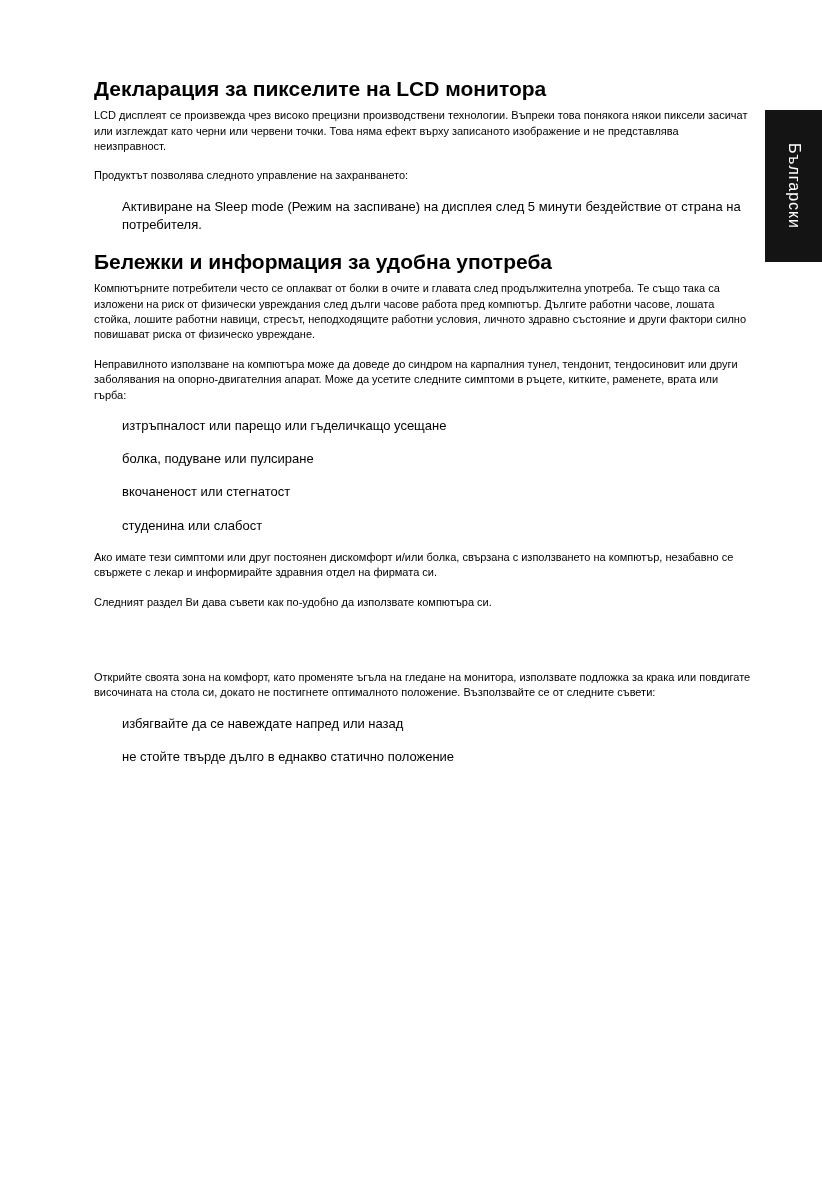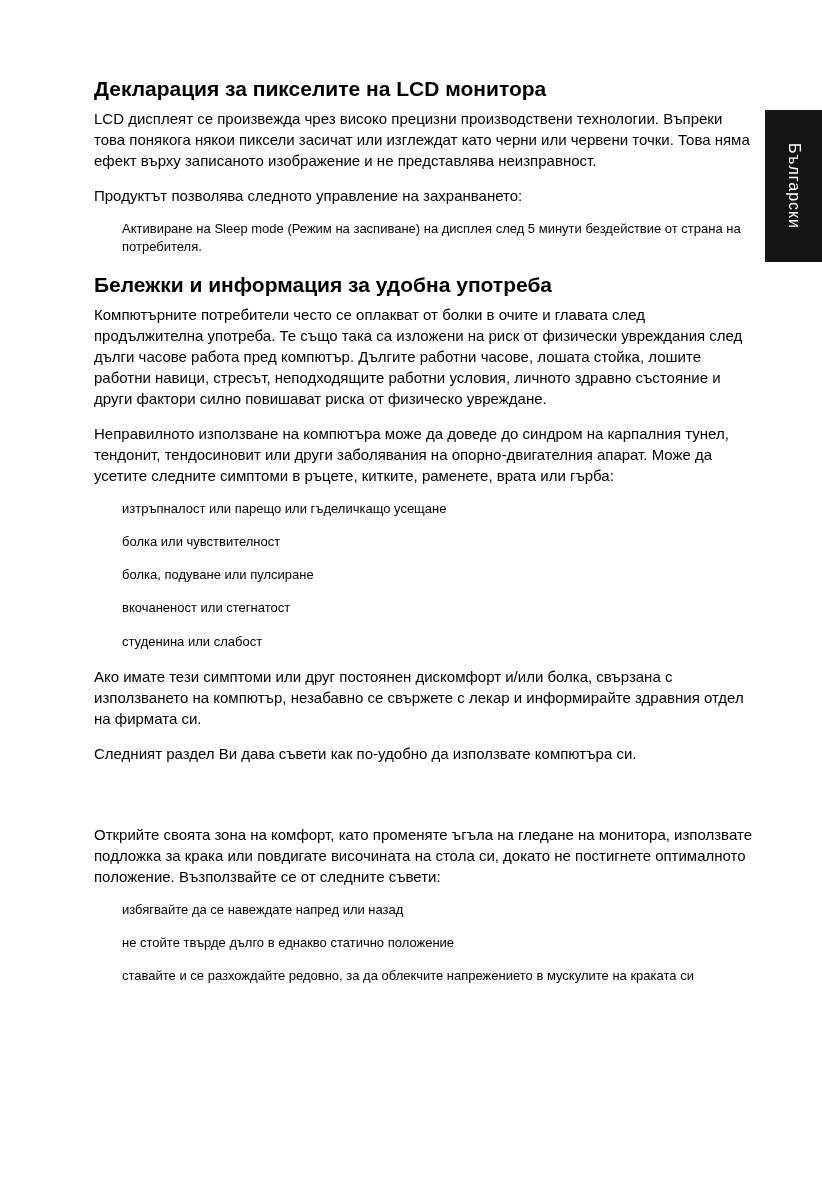--- a/index.html
+++ b/index.html
@@ -22,21 +22,21 @@
     width: 658px;
     margin-left: 7px;
   }
   h1.section-title {
     font-size: 21px;
     font-weight: bold;
     margin: 0 0 7px 0;
     line-height: 1.2;
   }
   p.para {
-    font-size: 15px;
+    font-size: 11px;
     line-height: 1.4;
     margin: 0 0 14px 0;
   }
   p.indent-item {
     font-size: 13px;
     line-height: 1.4;
     margin: 0 0 15px 28px;
   }
   section.doc-section {
     margin: 0;
@@ -77,28 +77,26 @@
     <p class="para">LCD дисплеят се произвежда чрез високо прецизни производствени технологии. Въпреки това понякога някои пиксели засичат или изглеждат като черни или червени точки. Това няма ефект върху записаното изображение и не представлява неизправност.</p>
     <p class="para">Продуктът позволява следното управление на захранването:</p>
     <p class="indent-item">Активиране на Sleep mode (Режим на заспиване) на дисплея след 5 минути бездействие от страна на потребителя.</p>
   </section>
 
   <section class="doc-section">
     <h1 class="section-title">Бележки и информация за удобна употреба</h1>
     <p class="para">Компютърните потребители често се оплакват от болки в очите и главата след продължителна употреба. Те също така са изложени на риск от физически увреждания след дълги часове работа пред компютър. Дългите работни часове, лошата стойка, лошите работни навици, стресът, неподходящите работни условия, личното здравно състояние и други фактори силно повишават риска от физическо увреждане.</p>
     <p class="para">Неправилното използване на компютъра може да доведе до синдром на карпалния тунел, тендонит, тендосиновит или други заболявания на опорно-двигателния апарат. Може да усетите следните симптоми в ръцете, китките, раменете, врата или гърба:</p>
     <p class="indent-item">изтръпналост или парещо или гъделичкащо усещане</p>
-    <p class="indent-item">болка или чувствителност</p>
     <p class="indent-item">болка, подуване или пулсиране</p>
     <p class="indent-item">вкочаненост или стегнатост</p>
     <p class="indent-item">студенина или слабост</p>
     <p class="para">Ако имате тези симптоми или друг постоянен дискомфорт и/или болка, свързана с използването на компютър, незабавно се свържете с лекар и информирайте здравния отдел на фирмата си.</p>
     <p class="para">Следният раздел Ви дава съвети как по-удобно да използвате компютъра си.</p>
   </section>
 
   <section class="doc-section gap-large">
     <p class="para">Открийте своята зона на комфорт, като променяте ъгъла на гледане на монитора, използвате подложка за крака или повдигате височината на стола си, докато не постигнете оптималното положение. Възползвайте се от следните съвети:</p>
     <p class="indent-item">избягвайте да се навеждате напред или назад</p>
     <p class="indent-item">не стойте твърде дълго в еднакво статично положение</p>
-    <p class="indent-item">ставайте и се разхождайте редовно, за да облекчите напрежението в мускулите на краката си</p>
   </section>
 
 </div>
 
 </body></html>

